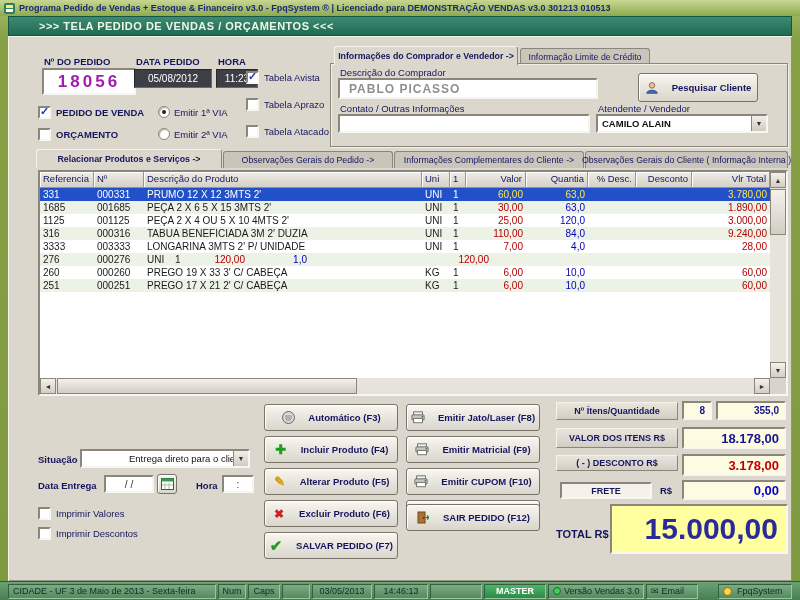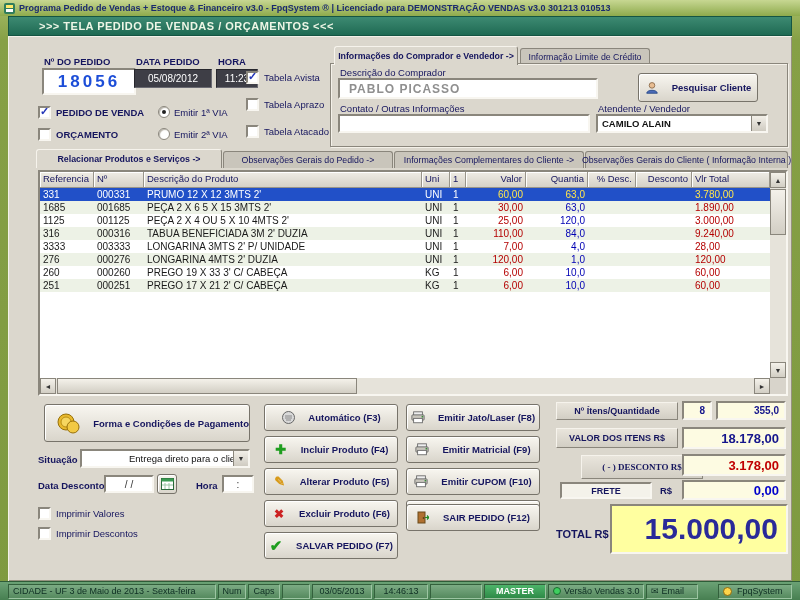--- a/index.html
+++ b/index.html
@@ -74,21 +74,21 @@
   .grid-row:nth-child(even) { background:#edf2e6; }
   .grid-row.selected { background:#2150c8; }
   .cell { font-size:10px; color:#1a1a1a; padding:0 3px; white-space:nowrap; overflow:hidden; }
   .grid-row .c-valor, .grid-row .c-total { color:#b40000; }
   .grid-row .c-qty { color:#0000b4; }
   .grid-row.selected .cell { color:#ffffff; }
   .grid-row.selected .c-valor, .grid-row.selected .c-qty, .grid-row.selected .c-total { color:#ffe54d; }
   .c-ref{width:54px} .c-num{width:50px} .c-desc{width:278px} .c-uni{width:28px} .c-t{width:16px}
   .c-valor{width:60px;text-align:right} .c-qty{width:62px;text-align:right}
   .c-perc{width:48px;text-align:right} .c-disc{width:56px;text-align:right}
-  .c-total{width:78px;}
+  .c-total{width:78px;text-align:right}
   .scroll-v { position:absolute; right:0; top:0; bottom:16px; width:16px; background:#e6e3da; }
   .scroll-h { position:absolute; left:0; bottom:0; right:16px; height:16px; background:#e6e3da; }
   .sbtn { position:absolute; width:16px; height:16px; background:linear-gradient(180deg,#f4f1ea,#d2cec4);
     border:1px solid #8a867c; display:flex; align-items:center; justify-content:center;
     font-size:7px; color:#333; }
   .sthumb { position:absolute; background:linear-gradient(180deg,#f4f1ea,#d2cec4); border:1px solid #8a867c; }
   .scorner { position:absolute; right:0; bottom:0; width:16px; height:16px; background:#d8d4cb; }
 
   
   .sum-label { position:absolute; background:linear-gradient(180deg,#e9e5dc,#d2cec4);
@@ -126,21 +126,21 @@
     <span>Programa Pedido de Vendas + Estoque &amp; Financeiro v3.0  -  FpqSystem ® | Licenciado para  DEMONSTRAÇÃO VENDAS v3.0 301213 010513</span>
   </div>
 
   <div id="subtitlebar">
     <span>&gt;&gt;&gt;   TELA PEDIDO DE VENDAS / ORÇAMENTOS   &lt;&lt;&lt;</span>
   </div>
 
   <div id="main">
 
     <div class="lbl" style="left:36px;top:20px;">Nº DO PEDIDO</div>
-    <div class="sunken" style="position:absolute;left:34px;top:32px;width:94px;height:27px;display:flex;align-items:center;justify-content:center;color:#1d4ed8;font-size:17px;font-weight:bold;letter-spacing:3px;">18056</div>
+    <div class="sunken" style="position:absolute;left:34px;top:32px;width:94px;height:27px;display:flex;align-items:center;justify-content:center;color:#a21caf;font-size:17px;font-weight:bold;letter-spacing:3px;">18056</div>
     <div class="lbl" style="left:128px;top:20px;">DATA PEDIDO</div>
     <div class="darkbox" style="left:126px;top:33px;width:78px;height:19px;">05/08/2012</div>
     <div class="lbl" style="left:210px;top:20px;">HORA</div>
     <div class="darkbox" style="left:208px;top:33px;width:42px;height:19px;">11:23</div>
 
     <div class="checkbox checked" style="left:30px;top:70px;"></div>
     <div class="lbl" style="left:48px;top:71px;">PEDIDO DE VENDA</div>
     <div class="radio selected" style="left:150px;top:70px;"></div>
     <div class="lbl" style="left:166px;top:71px;font-weight:normal;">Emitir 1ª VIA</div>
     <div class="checkbox" style="left:30px;top:92px;"></div>
@@ -253,21 +253,20 @@
     <div class="cell c-t">1</div>
     <div class="cell c-valor">7,00</div>
     <div class="cell c-qty">4,0</div>
     <div class="cell c-perc"></div>
     <div class="cell c-disc"></div>
     <div class="cell c-total">28,00</div>
   </div>
           <div class="grid-row">
     <div class="cell c-ref">276</div>
     <div class="cell c-num">000276</div>
-    <div class="cell c-desc">LONGARINA 4MTS 2' DUZIA</div>
     <div class="cell c-uni">UNI</div>
     <div class="cell c-t">1</div>
     <div class="cell c-valor">120,00</div>
     <div class="cell c-qty">1,0</div>
     <div class="cell c-perc"></div>
     <div class="cell c-disc"></div>
     <div class="cell c-total">120,00</div>
   </div>
           <div class="grid-row">
     <div class="cell c-ref">260</div>
@@ -300,36 +299,26 @@
         <div class="sbtn" style="bottom:0;right:0;">▼</div>
       </div>
       <div class="scroll-h">
         <div class="sbtn" style="left:0;bottom:0;">◄</div>
         <div class="sthumb" style="left:17px;bottom:0;width:300px;height:16px;"></div>
         <div class="sbtn" style="right:0;bottom:0;">►</div>
       </div>
       <div class="scorner"></div>
     </div>
 
-    <div class="btn" style="left:36px;top:368px;width:206px;height:38px;justify-content:flex-start;padding-left:10px;">
-      <span class="icon-inline" style="width:26px;">
-        <svg width="24" height="24" viewBox="0 0 24 24">
-            <circle cx="10" cy="11" r="8" fill="#e9b92d" stroke="#97700a"></circle>
-            <circle cx="10" cy="11" r="5" fill="#f6d660" stroke="#b98e14"></circle>
-            <circle cx="17" cy="16" r="6" fill="#f2c944" stroke="#97700a"></circle>
-          </svg>
-      </span>
-      <span>Forma e Condições de Pagamento</span>
-    </div>
     <div class="lbl" style="left:30px;top:418px;">Situação</div>
     <div class="combo" style="left:72px;top:413px;width:170px;height:19px;">
       <span class="val" style="font-weight:normal;padding-left:47px;">Entrega direto para o cliente</span>
       <span class="arrow">▼</span>
     </div>
-    <div class="lbl" style="left:30px;top:444px;">Data Desconto</div>
+    <div class="lbl" style="left:30px;top:444px;">Data Entrega</div>
     <div class="sunken" style="position:absolute;left:96px;top:439px;width:50px;height:18px;display:flex;align-items:center;justify-content:center;font-size:10px;color:#333;">/  /</div>
     <div class="btn" style="left:149px;top:438px;width:20px;height:20px;padding:0;">
       <span>
         <svg width="13" height="13" viewBox="0 0 13 13">
             <rect x="0.5" y="1.5" width="12" height="11" fill="#fff" stroke="#2a6a3a"></rect>
             <rect x="0.5" y="1.5" width="12" height="3" fill="#3a9a52"></rect>
             <line x1="4" y1="6" x2="4" y2="12" stroke="#9ac5a4"></line>
             <line x1="8" y1="6" x2="8" y2="12" stroke="#9ac5a4"></line>
             <line x1="1" y1="8" x2="12" y2="8" stroke="#9ac5a4"></line>
           </svg>
@@ -425,21 +414,21 @@
       <span>SAIR  PEDIDO  (F12)</span>
     </div>
 
     <div class="sum-label" style="left:548px;top:366px;width:122px;height:18px;">Nº Ítens/Quantidade</div>
     <div class="sum-value" style="left:674px;top:365px;width:30px;height:19px;font-size:10px;color:#14148c;">8</div>
     <div class="sum-value" style="left:708px;top:365px;width:70px;height:19px;font-size:10px;color:#14148c;">355,0</div>
 
     <div class="sum-label" style="left:548px;top:392px;width:122px;height:20px;">VALOR DOS ITENS R$</div>
     <div class="sum-value" style="left:674px;top:391px;width:104px;height:22px;font-size:13px;color:#14148c;">18.178,00</div>
 
-    <div class="sum-label" style="left:573px;top:419px;width:122px;height:24px;font-family:Liberation Serif, serif;">( - ) DESCONTO R$</div>
+    <div class="sum-label" style="left:548px;top:419px;width:122px;height:16px;">( - ) DESCONTO R$</div>
     <div class="sum-value" style="left:674px;top:418px;width:104px;height:22px;font-size:13px;color:#c00000;">3.178,00</div>
 
     <div class="sunken" style="position:absolute;left:552px;top:446px;width:92px;height:17px;display:flex;align-items:center;justify-content:center;font-size:9px;font-weight:bold;color:#15155e;background:#f4f2ea;">FRETE</div>
     <div class="lbl" style="left:652px;top:449px;">R$</div>
     <div class="sum-value" style="left:674px;top:444px;width:104px;height:20px;font-size:13px;color:#0000cc;">0,00</div>
 
     <div class="lbl" style="left:548px;top:492px;font-size:11px;">TOTAL R$</div>
     <div style="position:absolute;left:602px;top:468px;width:178px;height:50px;background:#ffffa0;border:2px solid;border-color:#8a867c #f8f6f0 #f8f6f0 #8a867c;display:flex;align-items:center;justify-content:flex-end;padding-right:8px;font-size:30px;font-weight:bold;color:#2a2a99;">15.000,00</div>
 
   </div>

